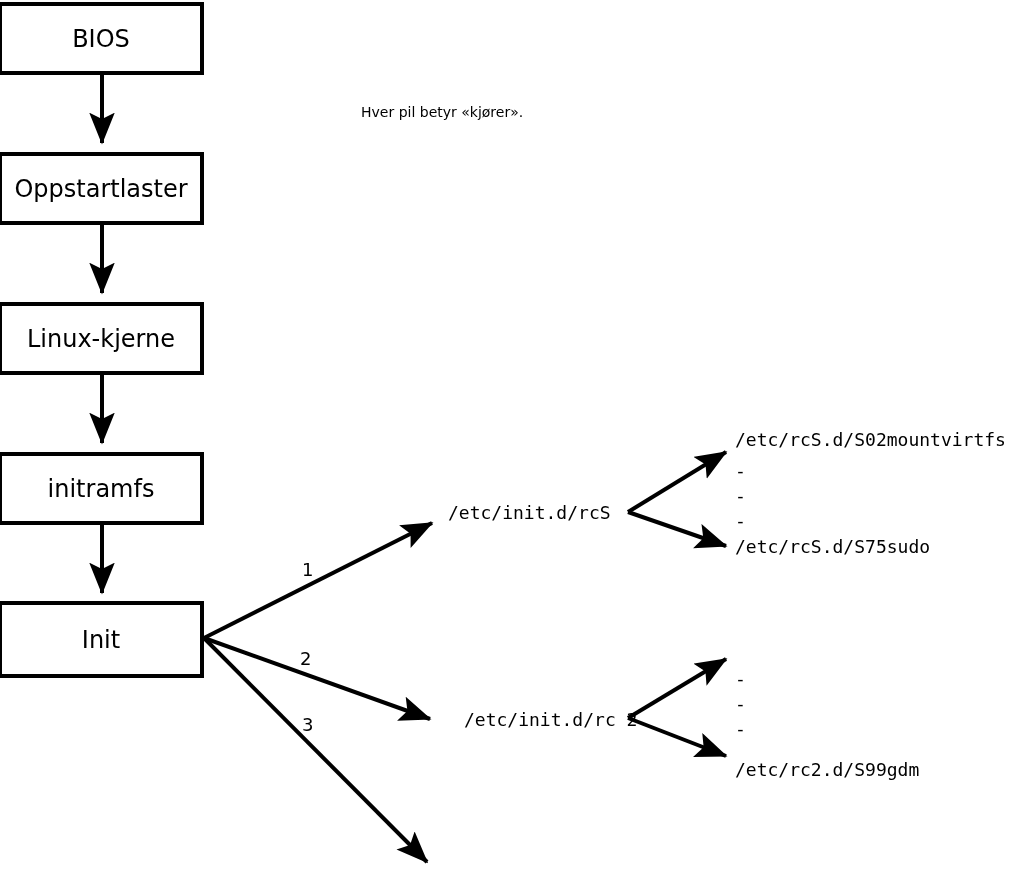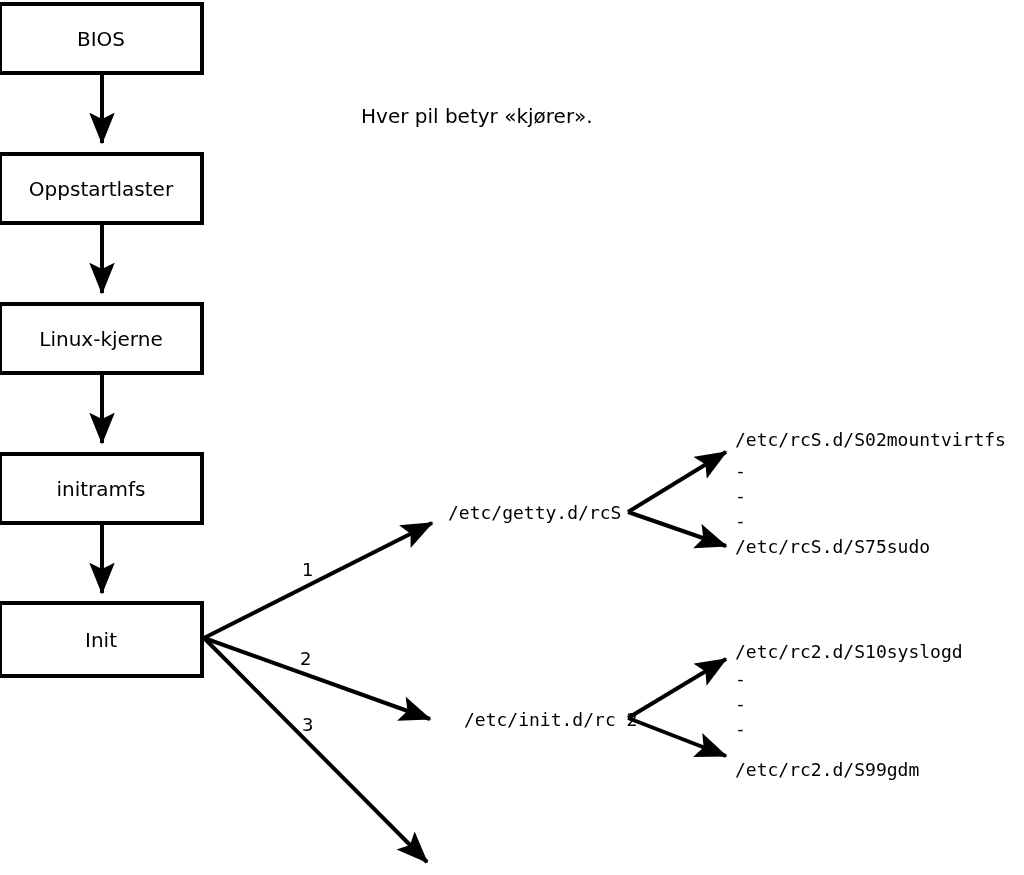--- a/index.html
+++ b/index.html
@@ -27,29 +27,29 @@
     position: absolute;
     box-sizing: border-box;
     border: 4px solid #000000;
     background: #ffffff;
     display: flex;
     align-items: center;
     justify-content: center;
   }
   .stage-label {
     font-family: "DejaVu Sans", "Liberation Sans", sans-serif;
-    font-size: 20px;
+    font-size: 24px;
     color: #000000;
     line-height: 1;
     white-space: nowrap;
   }
   .note-text {
     position: absolute;
     font-family: "DejaVu Sans", "Liberation Sans", sans-serif;
-    font-size: 20px;
+    font-size: 14px;
     color: #000000;
     white-space: nowrap;
   }
   .mono-text {
     position: absolute;
     font-family: "DejaVu Sans Mono", "Liberation Mono", monospace;
     font-size: 18px;
     color: #000000;
     white-space: pre;
     line-height: 1;
@@ -118,29 +118,28 @@
   <div class="stage-box" style="left:-2px; top:601px; width:206px; height:77px;">
     <span class="stage-label">Init</span>
   </div>
 
   <div class="note-text" style="left:361px; top:104px;">Hver pil betyr «kjører».</div>
 
   <div class="branch-number" style="left:302px; top:559px;">1</div>
   <div class="branch-number" style="left:300px; top:648px;">2</div>
   <div class="branch-number" style="left:302px; top:714px;">3</div>
 
-  <div class="mono-text" style="left:448px; top:504px;">/etc/getty.d/rcS</div>
+  <div class="mono-text" style="left:448px; top:504px;">/etc/init.d/rcS</div>
   <div class="mono-text" style="left:464px; top:711px;">/etc/init.d/rc 2</div>
   <div class="mono-text" style="left:447px; top:895px;">getty</div>
 
   <div class="mono-text" style="left:735px; top:431px;">/etc/rcS.d/S02mountvirtfs</div>
   <div class="mono-text" style="left:735px; top:462px;">-</div>
   <div class="mono-text" style="left:735px; top:487px;">-</div>
   <div class="mono-text" style="left:735px; top:512px;">-</div>
   <div class="mono-text" style="left:735px; top:538px;">/etc/rcS.d/S75sudo</div>
 
-  <div class="mono-text" style="left:735px; top:643px;">/etc/rc2.d/S10syslogd</div>
   <div class="mono-text" style="left:735px; top:670px;">-</div>
   <div class="mono-text" style="left:735px; top:695px;">-</div>
   <div class="mono-text" style="left:735px; top:720px;">-</div>
   <div class="mono-text" style="left:735px; top:750px;margin-top:11px;">/etc/rc2.d/S99gdm</div>
 
 </div>
 
 </body></html>

